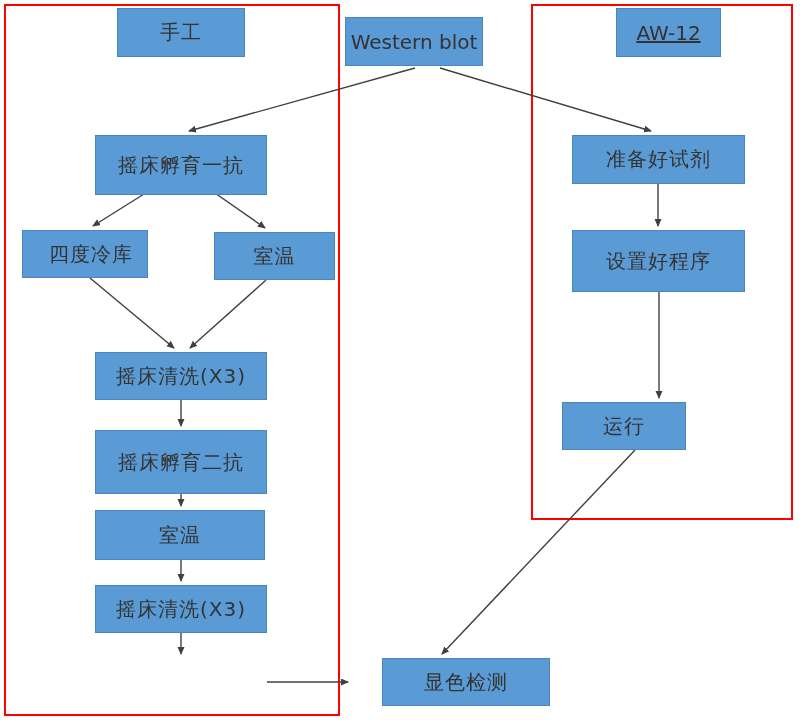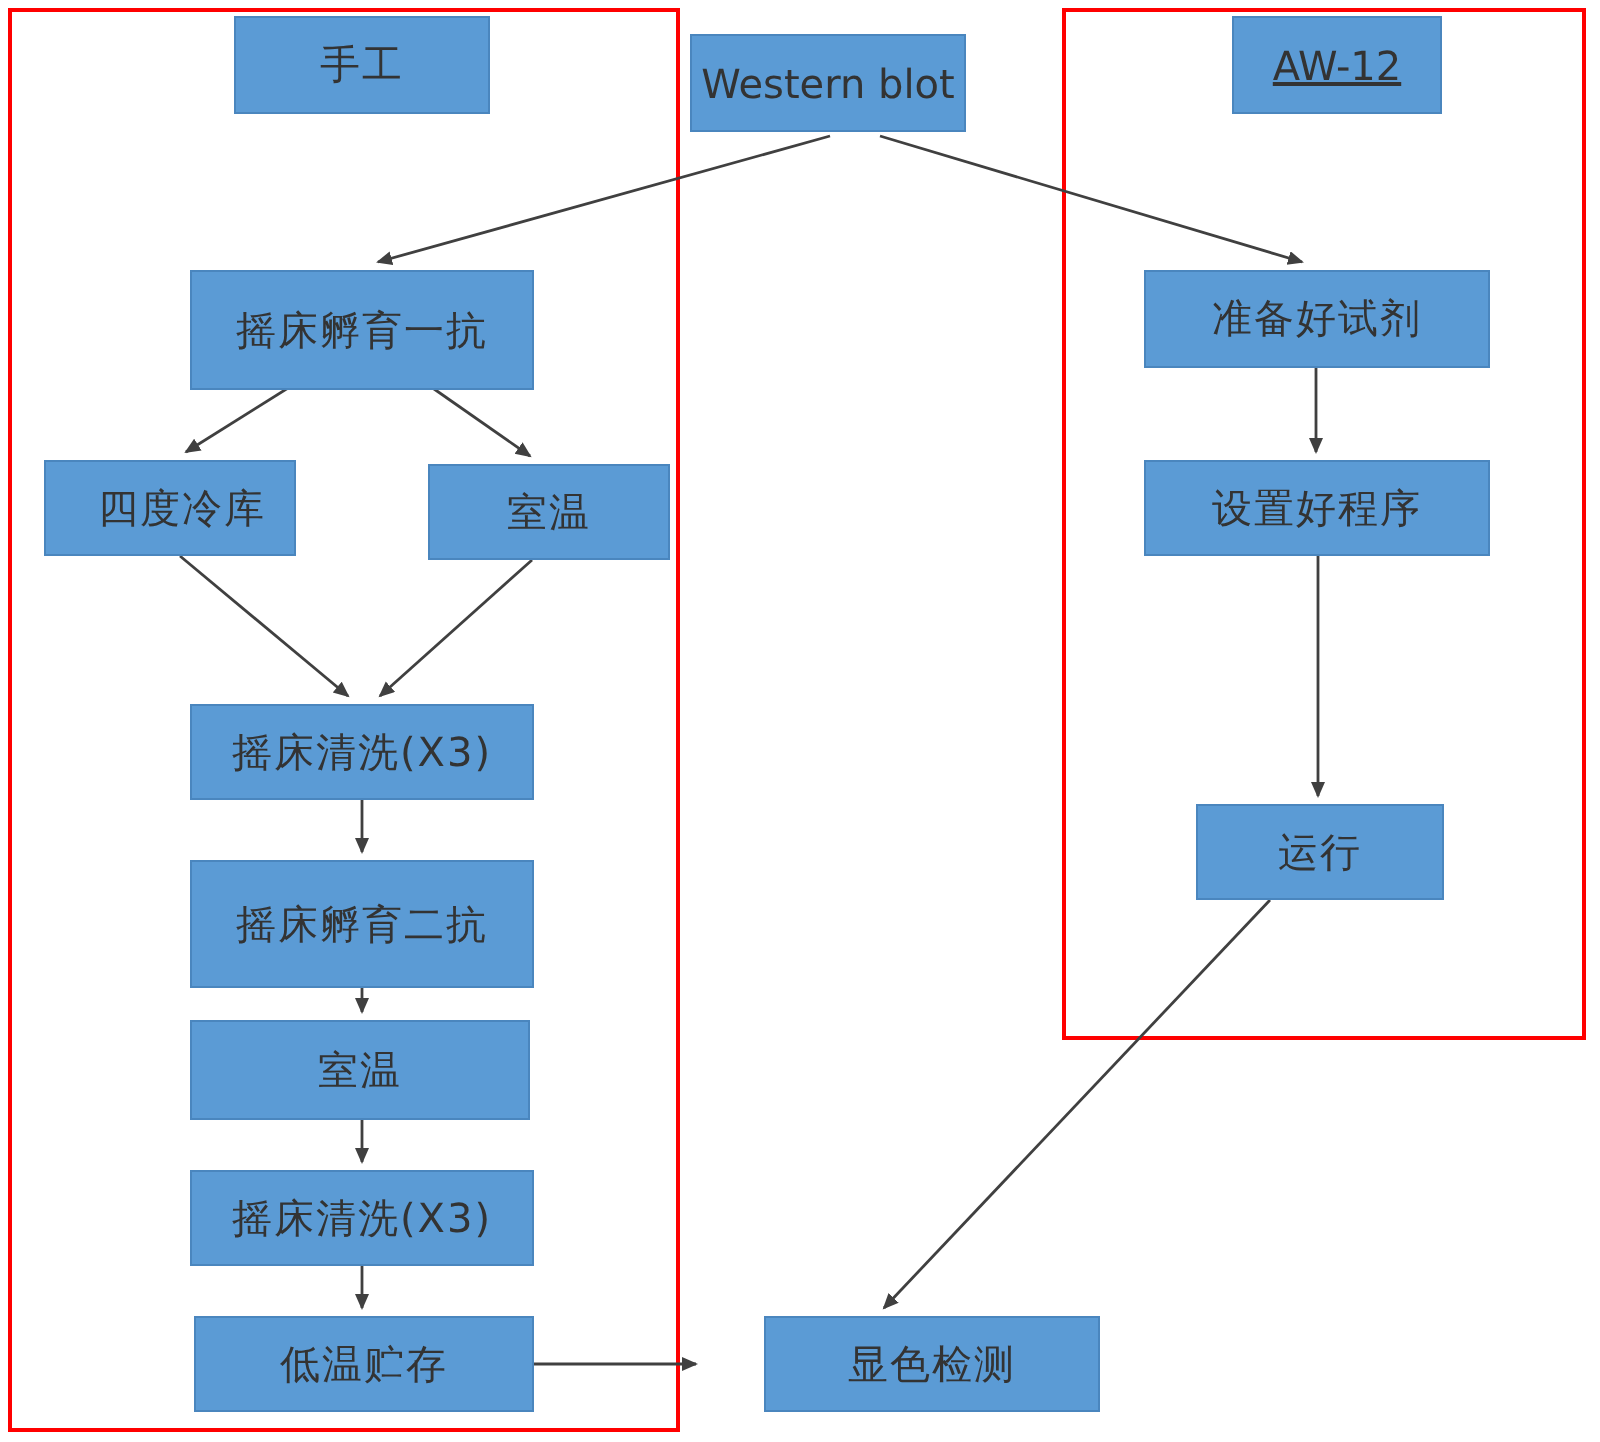--- a/index.html
+++ b/index.html
@@ -77,21 +77,20 @@
   <div class="node" style="left:345px; top:17px;  width:138px; height:49px; letter-spacing:0;">Western blot</div>
   <div class="node" style="left:616px; top:8px;   width:105px; height:49px; letter-spacing:0;text-decoration:underline;">AW-12</div>
 
   <div class="node" style="left:95px;  top:135px; width:172px; height:60px;">摇床孵育一抗</div>
   <div class="node" style="left:22px;  top:230px; width:126px; height:48px;padding-left:12px;">四度冷库</div>
   <div class="node" style="left:214px; top:232px; width:121px; height:48px;">室温</div>
   <div class="node" style="left:95px;  top:352px; width:172px; height:48px;">摇床清洗(X3)</div>
   <div class="node" style="left:95px;  top:430px; width:172px; height:64px;">摇床孵育二抗</div>
   <div class="node" style="left:95px;  top:510px; width:170px; height:50px;">室温</div>
   <div class="node" style="left:95px;  top:585px; width:172px; height:48px;">摇床清洗(X3)</div>
-  <div class="node" style="left:97px;  top:658px; width:170px; height:48px;">低温贮存</div>
 
   <div class="node" style="left:572px; top:135px; width:173px; height:49px;text-align:center;">准备好试剂</div>
-  <div class="node" style="left:572px; top:230px; width:173px; height:48px;">设置好程序</div>
-  <div class="node" style="left:598px; top:402px; width:124px; height:48px;">运行</div>
+  <div class="node" style="left:572px; top:230px; width:173px; height:62px;">设置好程序</div>
+  <div class="node" style="left:562px; top:402px; width:124px; height:48px;">运行</div>
 
   <div class="node" style="left:336px; top:658px; width:168px; height:48px;margin-left:46px;">显色检测</div>
 
 </div>
 
 </body></html>

